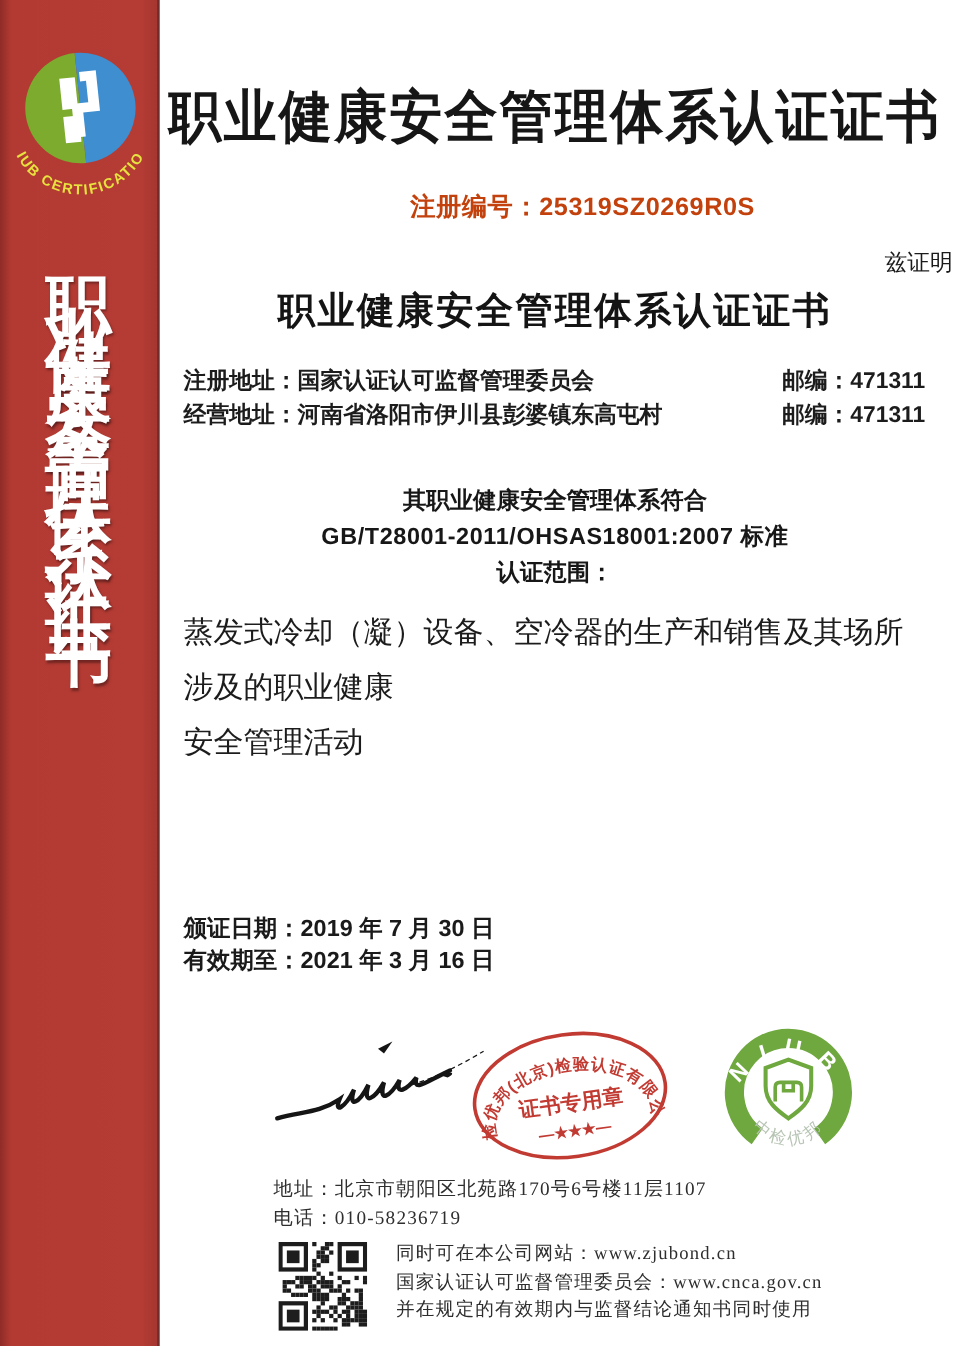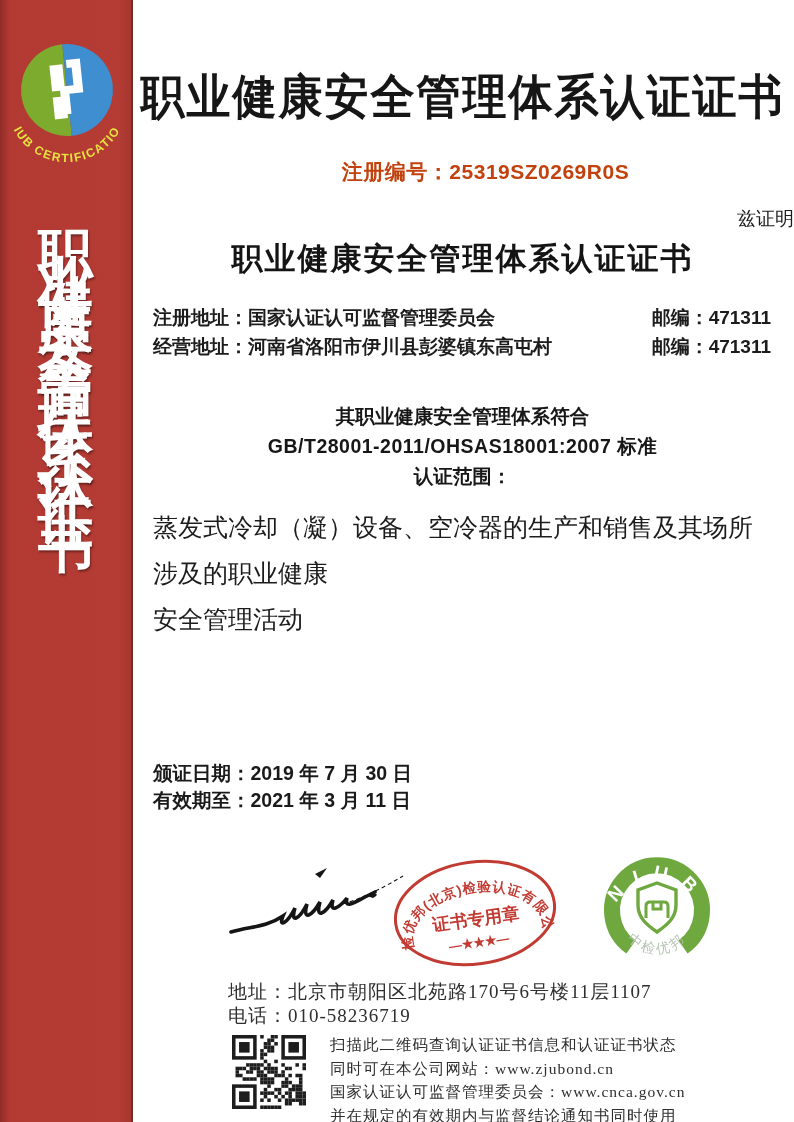--- a/index.html
+++ b/index.html
@@ -41,21 +41,21 @@
 
   .dates{position:absolute;left:22px;top:760px;width:620px;display:flex;font-size:19.5px;
     font-weight:600;color:#1a1a1a;white-space:nowrap;flex-direction:column;}
   .date-issue{width:330px;}
 
   .signature{position:absolute;left:94px;top:852px;width:195px;height:105px;}
   .stamp{position:absolute;left:250px;top:847px;width:188px;height:132px;}
   .seal{position:absolute;left:465px;top:850px;width:126px;height:122px;}
 
   .footer-addr{position:absolute;left:97px;top:980px;font-family:"Liberation Serif",serif;
-    font-size:19px;color:#2e2e2e;line-height:24px;letter-spacing:1px;}
+    font-size:16px;color:#2e2e2e;line-height:24px;letter-spacing:1px;}
   .qr{position:absolute;left:101px;top:1035px;width:74px;height:74px;}
   .qr-text{position:absolute;left:199px;top:1033px;font-family:"Liberation Serif",serif;
     font-size:15.5px;color:#2e2e2e;line-height:23.5px;letter-spacing:1px;white-space:nowrap;}
 </style>
 </head>
 <body>
 
 <div class="page">
 
   <div class="banner">
@@ -103,21 +103,21 @@
     <div class="std std2">GB/T28001-2011/OHSAS18001:2007 标准</div>
     <div class="std std3">认证范围：</div>
 
     <div class="scope">
       <div>蒸发式冷却（凝）设备、空冷器的生产和销售及其场所涉及的职业健康</div>
       <div>安全管理活动</div>
     </div>
 
     <div class="dates">
       <span class="date-issue"><span>颁证日期：</span><span>2019 年 7 月 30 日</span></span>
-      <span><span>有效期至：</span><span>2021 年 3 月 11 日</span></span>
+      <span><span>有效期至：</span><span>2021 年 3 月 16 日</span></span>
     </div>
 
     <svg class="signature" viewBox="0 0 195 105">
       <path d="M90,22 l12,-6 l-7,10 z" fill="#151515"></path>
       <path d="M6,80 C26,74 40,76 58,64 C53,76 62,72 70,56 C65,72 74,68 82,52
                C77,70 87,64 95,50 C90,68 100,62 108,48 C104,62 114,56 122,46
                C119,58 130,50 142,44 L150,40" fill="none" stroke="#151515" stroke-width="3.6" stroke-linecap="round"></path>
       <path d="M118,52 C138,46 158,36 178,24" fill="none" stroke="#151515" stroke-width="1.1" stroke-dasharray="4 3"></path>
       <path d="M142,44 C150,40 156,42 148,46 Z" fill="#151515"></path>
     </svg>
@@ -289,20 +289,19 @@
         <rect x="7" y="7" width="10.5" height="10.5" fill="#1d1d1d"></rect>
         <rect x="49" y="0" width="24.5" height="24.5" fill="#1d1d1d"></rect>
         <rect x="52.5" y="3.5" width="17.5" height="17.5" fill="#fff"></rect>
         <rect x="56" y="7" width="10.5" height="10.5" fill="#1d1d1d"></rect>
         <rect x="0" y="49" width="24.5" height="24.5" fill="#1d1d1d"></rect>
         <rect x="3.5" y="52.5" width="17.5" height="17.5" fill="#fff"></rect>
         <rect x="7" y="56" width="10.5" height="10.5" fill="#1d1d1d"></rect>
       </svg>
 
     <div class="qr-text">
-      <div>扫描此二维码查询认证证书信息和认证证书状态</div>
       <div>同时可在本公司网站：www.zjubond.cn</div>
       <div>国家认证认可监督管理委员会：www.cnca.gov.cn</div>
       <div>并在规定的有效期内与监督结论通知书同时使用</div>
     </div>
 
   </div>
 </div>
 
 </body></html>

